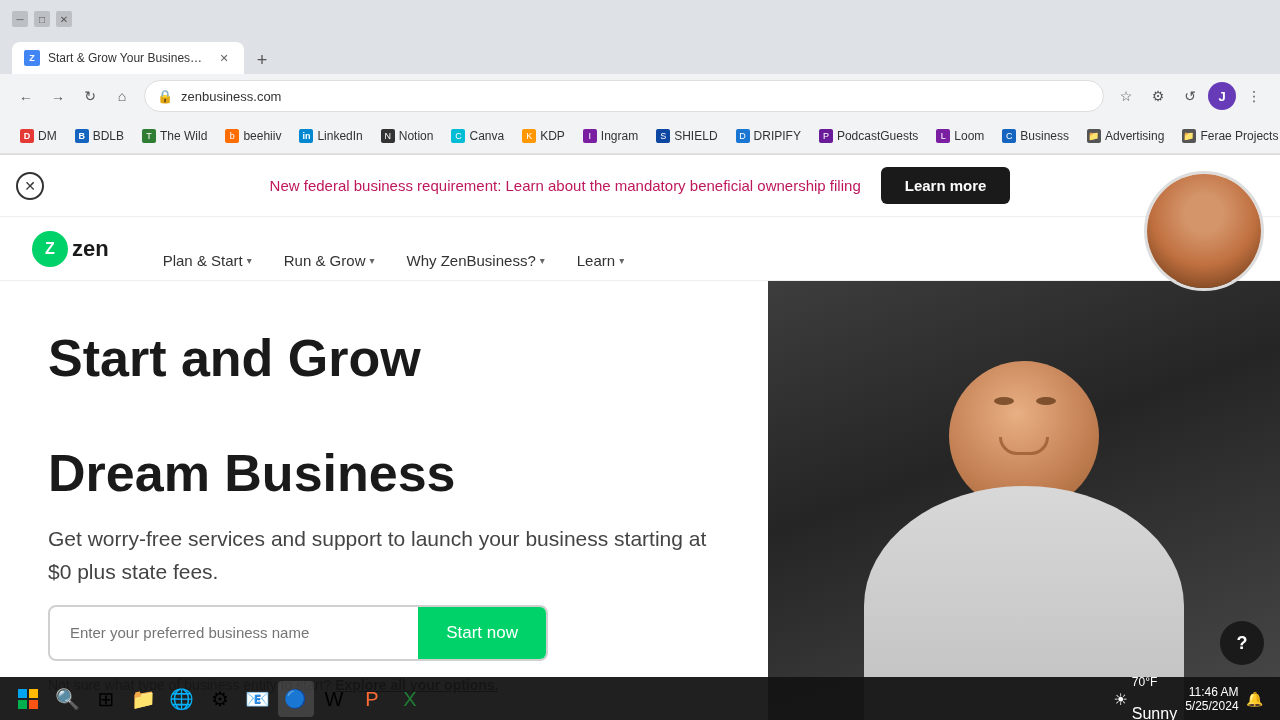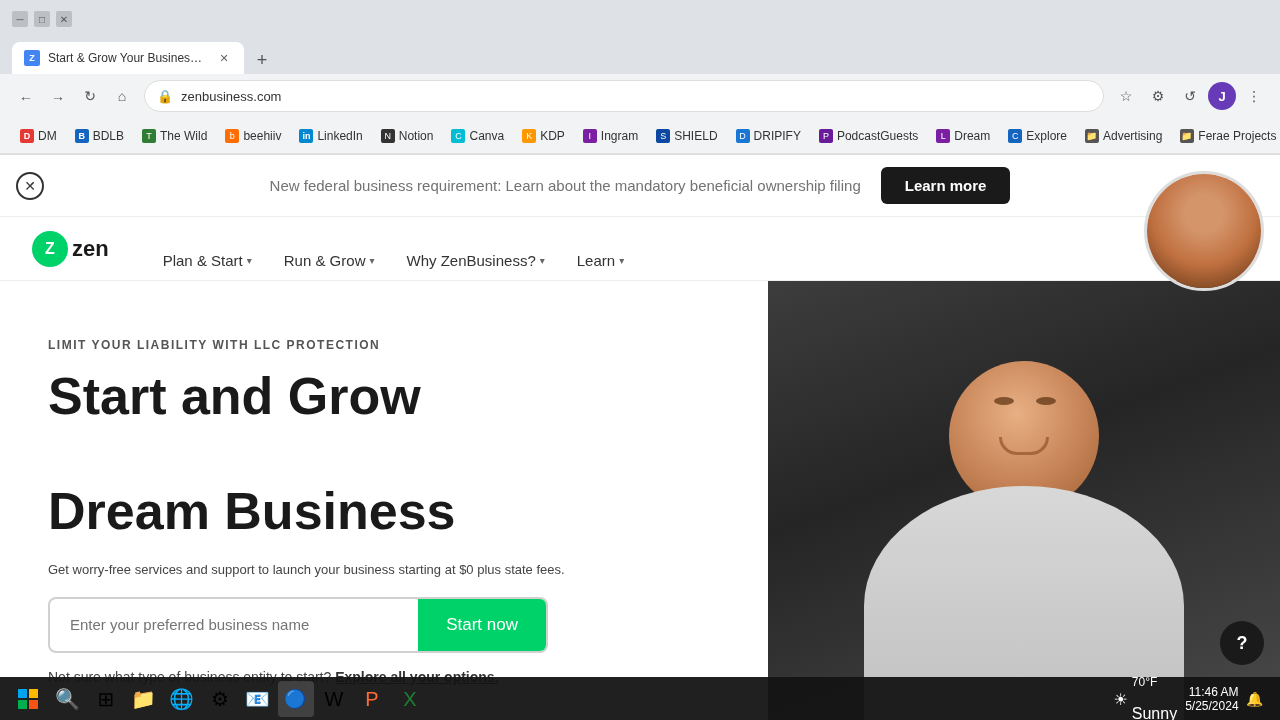--- a/index.html
+++ b/index.html
@@ -29,40 +29,40 @@
     .bookmarks-bar { display: flex; align-items: center; padding: 4px 12px; gap: 2px; height: 36px; background: #f1f3f4; border-bottom: 1px solid #e0e0e0; overflow: hidden; }
     .bookmark-item { display: flex; align-items: center; gap: 4px; padding: 4px 8px; border-radius: 4px; font-size: 12px; color: #333; cursor: pointer; white-space: nowrap; }
     .bm-icon { width: 14px; height: 14px; border-radius: 2px; display: flex; align-items: center; justify-content: center; font-size: 9px; }
 
     
     .page { height: calc(720px - 154px); overflow: hidden; position: relative; background: #fff; }
 
     
     .notification-banner { display: flex; align-items: center; justify-content: center; gap: 20px; padding: 12px 24px; background: #fff; border-bottom: 1px solid #eee; position: relative; min-height: 56px; }
     .banner-close { position: absolute; left: 16px; width: 28px; height: 28px; border-radius: 50%; border: 2px solid #333; display: flex; align-items: center; justify-content: center; cursor: pointer; font-size: 14px; color: #333; }
-    .banner-text { font-size: 15px; color: #737373; }
+    .banner-text { font-size: 15px; color: #be185d; }
     .learn-more-btn { background: #1a1a1a; color: #fff; border: none; border-radius: 6px; padding: 10px 24px; font-size: 15px; font-weight: 600; cursor: pointer; white-space: nowrap; }
 
     
     .main-nav { display: flex; align-items: center; padding: 0 32px; height: 64px; border-bottom: 1px solid #eee; background: #fff; }
     .logo { display: flex; align-items: center; gap: 4px; margin-right: 40px; text-decoration: none; }
     .logo-circle { width: 36px; height: 36px; border-radius: 50%; background: #00d26a; display: flex; align-items: center; justify-content: center; font-size: 18px; font-weight: bold; color: white; }
     .logo-text { font-size: 22px; font-weight: bold; color: #1a1a1a; }
     .nav-items { display: flex; align-items: center; gap: 4px; }
     .nav-item { display: flex; align-items: center; gap: 4px; padding: 8px 14px; border-radius: 6px; font-size: 15px; color: #333; cursor: pointer; font-weight: 500; margin-top: 24px; }
     .nav-chevron { font-size: 10px; color: #666; }
 
     
     .hero { display: flex; align-items: stretch; height: calc(100% - 121px); position: relative; overflow: hidden; }
     .hero-left { flex: 0 0 60%; padding: 48px 48px 32px 48px; display: flex; flex-direction: column; justify-content: center; z-index: 1; }
     .hero-right { flex: 0 0 40%; background: linear-gradient(135deg, #2d2d2d 0%, #1a1a1a 50%, #4a4a4a 100%); position: relative; overflow: hidden; }
 
     .eyebrow { font-size: 12px; font-weight: 700; letter-spacing: 1.5px; text-transform: uppercase; color: #555; margin-bottom: 16px; }
     .hero-title { font-size: 52px; font-weight: 900; line-height: 1.1; color: #1a1a1a; margin-bottom: 20px; }
-    .hero-subtitle { font-size: 13px; color: #444; line-height: 1.6; margin-bottom: 16px; }
+    .hero-subtitle { font-size: 21px; color: #444; line-height: 1.6; margin-bottom: 16px; }
 
     .search-form { display: flex; align-items: center; border: 2px solid #d0d0d0; border-radius: 8px; overflow: hidden; max-width: 500px; background: #fff; }
     .search-input { flex: 1; border: none; outline: none; padding: 16px 20px; font-size: 15px; color: #888; background: transparent; }
     .start-btn { background: #00d26a; color: #fff; border: none; padding: 16px 28px; font-size: 17px; font-weight: 400; cursor: pointer; white-space: nowrap; }
 
     .explore-text { font-size: 14px; color: #444; margin-top: 16px; }
     .explore-link { color: #333; font-weight: 600; text-decoration: underline; cursor: pointer; }
 
     
     .video-overlay { position: absolute; top: 16px; right: 16px; width: 120px; height: 120px; border-radius: 50%; overflow: hidden; border: 3px solid #ddd; z-index: 100; background: #888; }
@@ -165,25 +165,25 @@
     <div class="bookmark-item">
       <div class="bm-icon" style="background:#1976d2;color:white;">D</div>
       <span>DRIPIFY</span>
     </div>
     <div class="bookmark-item">
       <div class="bm-icon" style="background:#6a1b9a;color:white;">P</div>
       <span>PodcastGuests</span>
     </div>
     <div class="bookmark-item">
       <div class="bm-icon" style="background:#7b1fa2;color:white;">L</div>
-      <span>Dream</span>
+      <span>Loom</span>
     </div>
     <div class="bookmark-item">
       <div class="bm-icon" style="background:#1565c0;color:white;">C</div>
-      <span>Explore</span>
+      <span>Business</span>
     </div>
     <div class="bookmark-item">
       <div class="bm-icon" style="background:#555;color:white;">📁</div>
       <span>Advertising</span>
     </div>
     <div class="bookmark-item">
       <div class="bm-icon" style="background:#555;color:white;">📁</div>
       <span>Ferae Projects</span>
     </div>
   </div>
@@ -219,21 +219,20 @@
       </div>
       <div class="nav-item">
         <span>Learn</span>
         <span class="nav-chevron">▾</span>
       </div>
     </div>
   </nav>
 
   <section class="hero">
     <div class="hero-left">
-      <p class="eyebrow">LIMIT YOUR LIABILITY WITH LLC PROTECTION</p>
       <h1 class="hero-title">
         <span>Start and Grow</span><br>
         <br>
         <span>Dream Business</span>
       </h1>
       <p class="hero-subtitle">Get worry-free services and support to launch your business starting at $0 plus state fees.</p>
       <div class="search-form">
         <input class="search-input" type="text" placeholder="Enter your preferred business name" style="">
         <button class="start-btn">Start now</button>
       </div>

